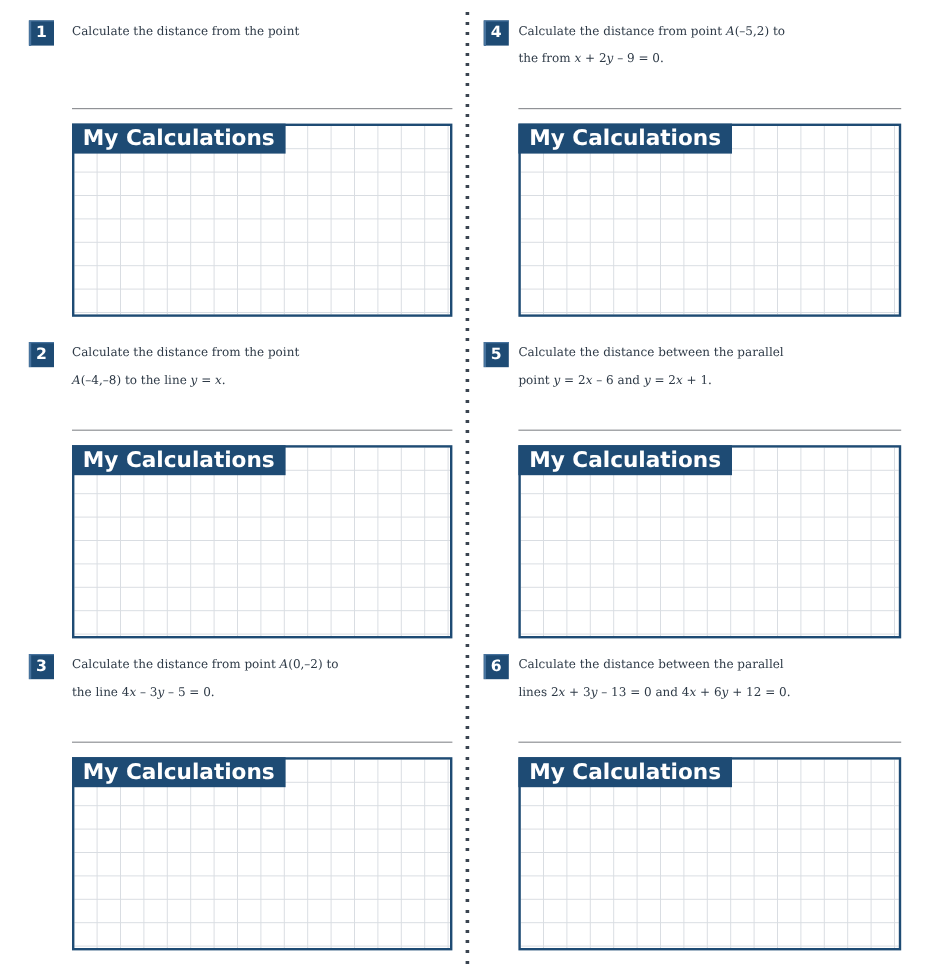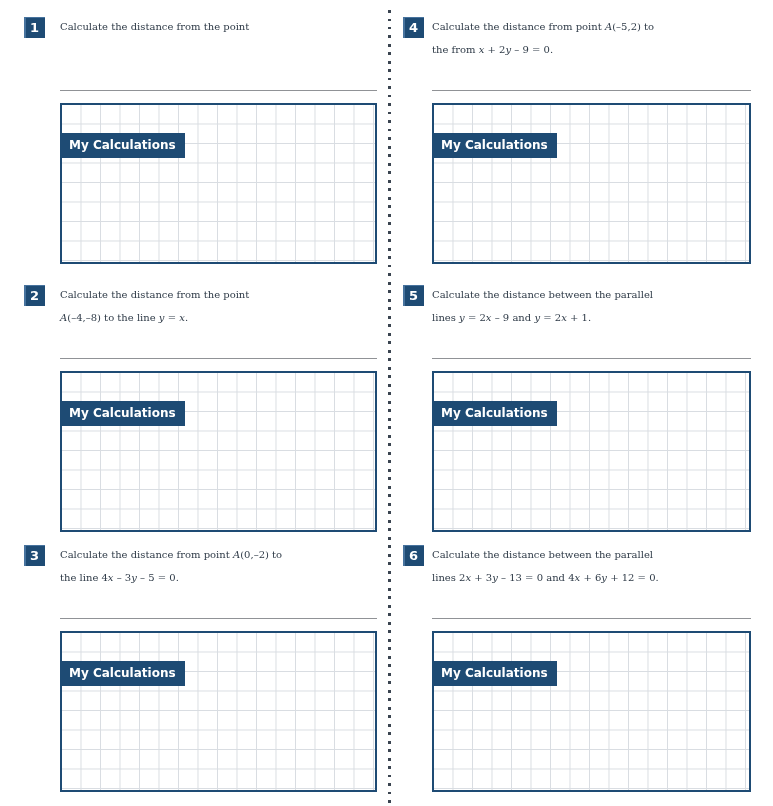--- a/index.html
+++ b/index.html
@@ -94,24 +94,23 @@
   .calc-tab {
     position: absolute;
     top: -2px;
     left: -2px;
     height: 25px;
     padding: 0 9px;
     background: var(--accent);
     color: #ffffff;
     font-family: "DejaVu Sans", sans-serif;
     font-weight: bold;
-    font-size: 12px;
+    font-size: 18px;
     line-height: 25px;
     white-space: nowrap;
-    margin-top: 30px;
   }
 </style>
 </head>
 <body>
 
 <div class="page">
   <div class="divider"></div>
   <div class="col col-left">
       <section class="cell">
         <div class="prob-head">
@@ -164,21 +163,21 @@
         <div class="rule"></div>
         <div class="calc-box">
           <div class="calc-tab">My Calculations</div>
         </div>
       </section>
       <section class="cell">
         <div class="prob-head">
           <span class="badge">5</span>
           <div class="prob-text">
             <span class="pline"><span>Calculate the distance between the parallel</span></span>
-            <span class="pline"><span>lines </span><i>y</i><span> = 2</span><i>x</i><span> – 9 and </span><i>y</i><span> = 2</span><i>x</i><span> + 1.</span></span>
+            <span class="pline"><span>point </span><i>y</i><span> = 2</span><i>x</i><span> – 6 and </span><i>y</i><span> = 2</span><i>x</i><span> + 1.</span></span>
           </div>
         </div>
         <div class="rule"></div>
         <div class="calc-box">
           <div class="calc-tab">My Calculations</div>
         </div>
       </section>
       <section class="cell">
         <div class="prob-head">
           <span class="badge">6</span>

